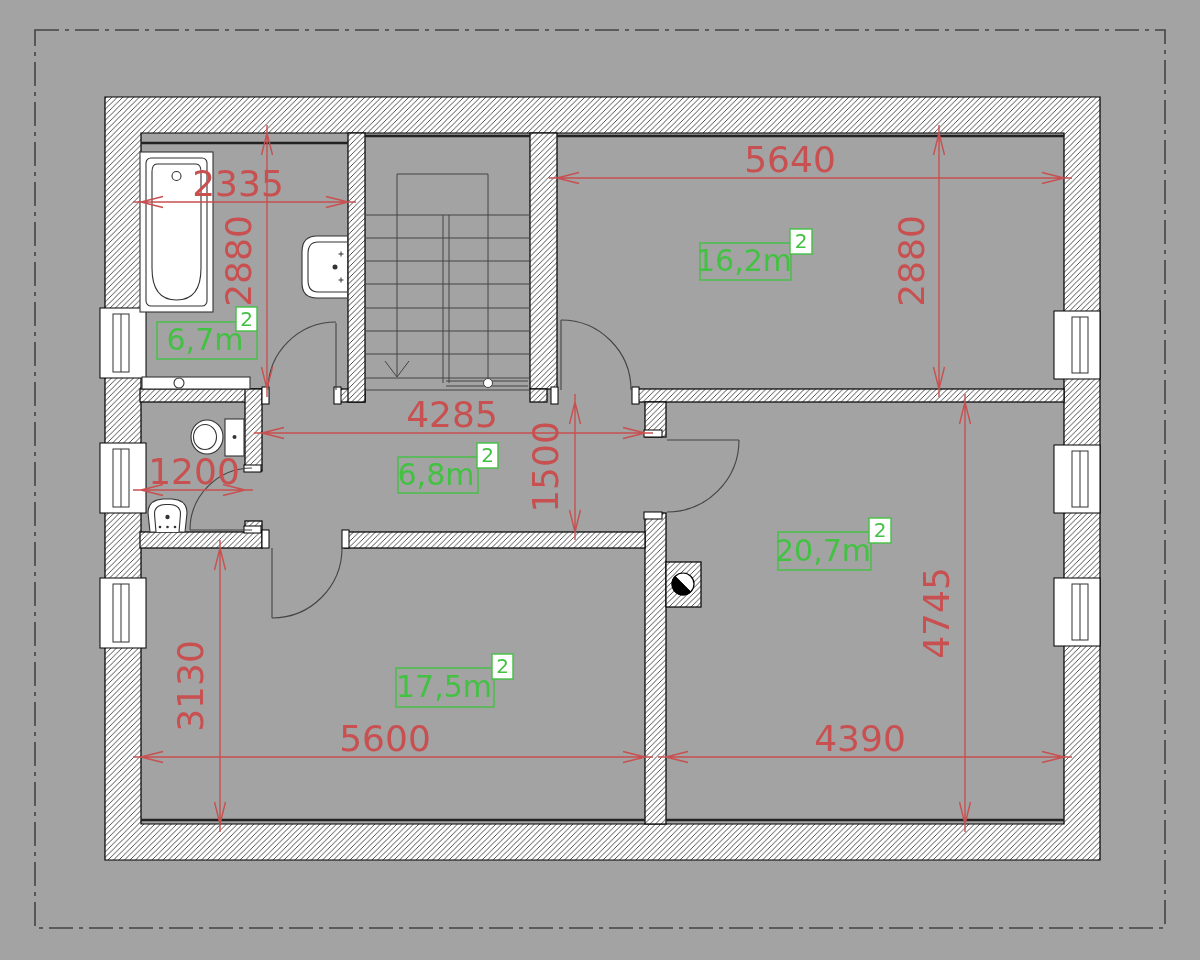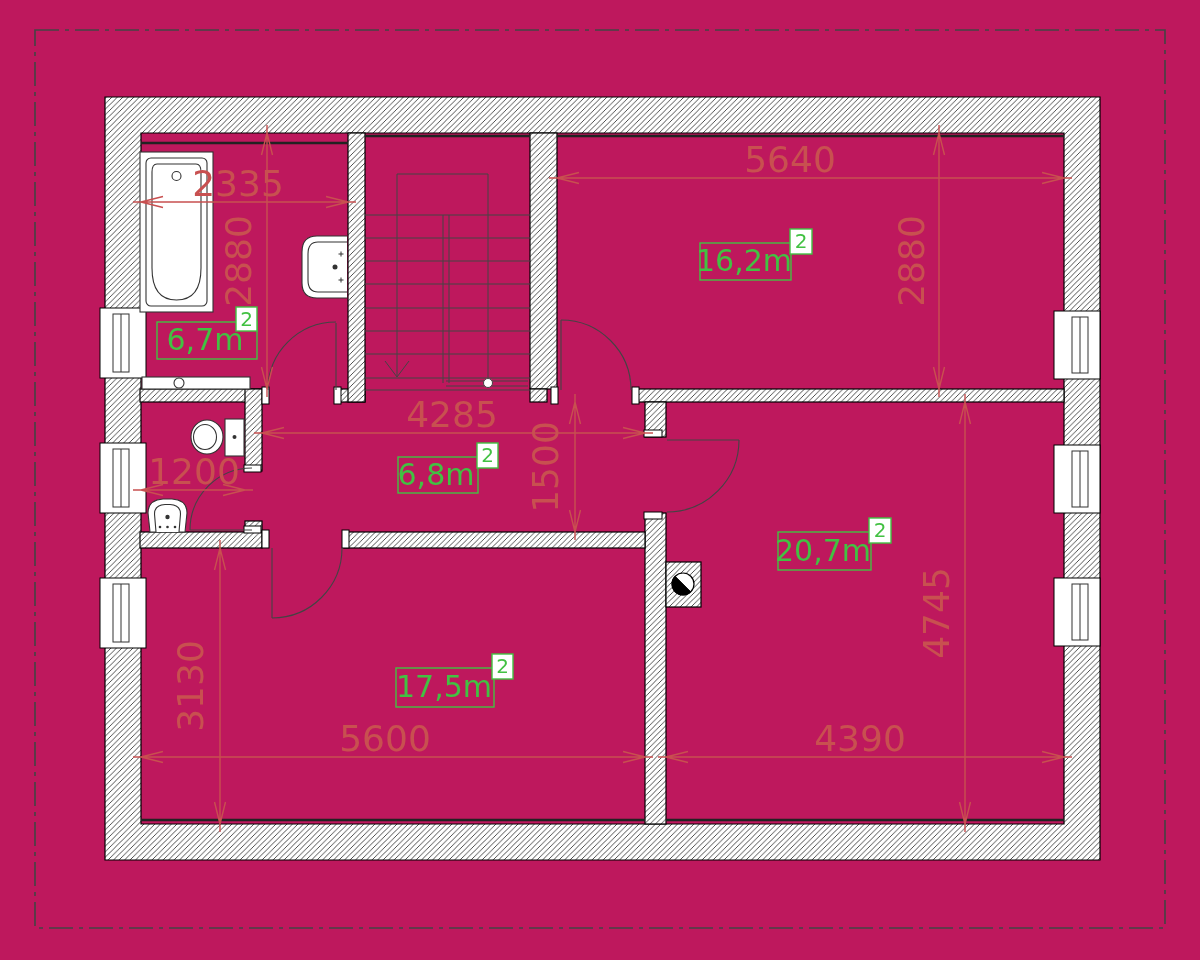--- a/index.html
+++ b/index.html
@@ -1,16 +1,16 @@
 <!DOCTYPE html>
 <html><head>
 <meta charset="utf-8">
 <style>
   html,body{margin:0;padding:0;background:#fff;}
-  .page{position:relative;width:1200px;height:960px;background:#be185d;overflow:hidden;text-decoration:underline;}
+  .page{position:relative;width:1200px;height:960px;background:#a3a3a3;overflow:hidden;text-decoration:underline;}
   svg{display:block;}
   .dim-text{fill:#c85050;font-family:"DejaVu Sans",sans-serif;font-size:36px;}
   .area-text{fill:#42c142;font-family:"DejaVu Sans",sans-serif;font-size:30px;}
   .area-sup{fill:#42c142;font-family:"DejaVu Sans",sans-serif;font-size:20px;}
   .dim-line{stroke:#c85050;stroke-width:1.4;fill:none;}
   .wall{fill:url(#hatch);stroke:#000;stroke-width:1.2;}
   .thin{stroke:#333;stroke-width:1;fill:none;}
   .fixture{stroke:#333;stroke-width:1.1;fill:#fff;}
   .jamb{fill:#fff;stroke:#000;stroke-width:1;}
   .knee{stroke:#222;stroke-width:2.6;}

